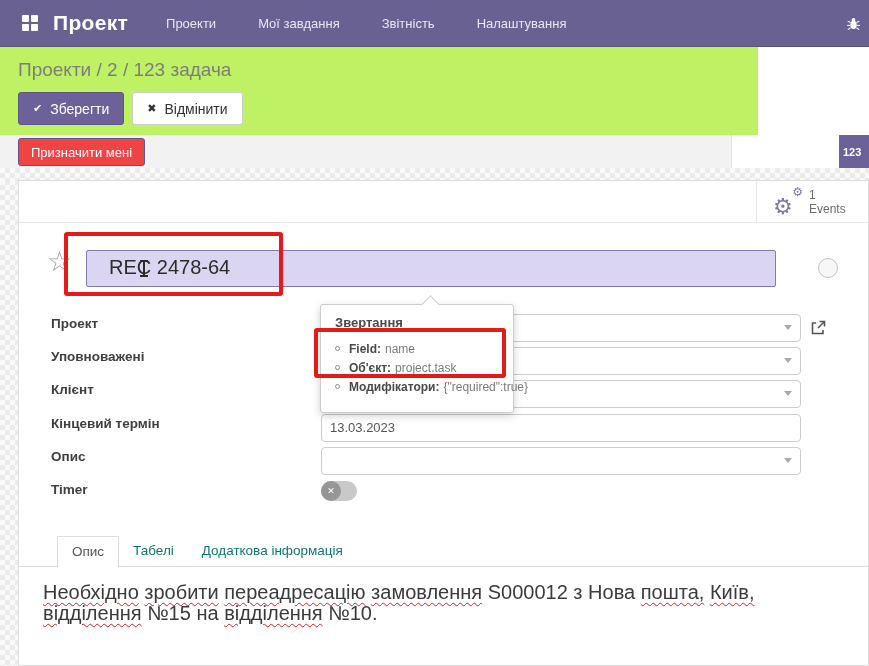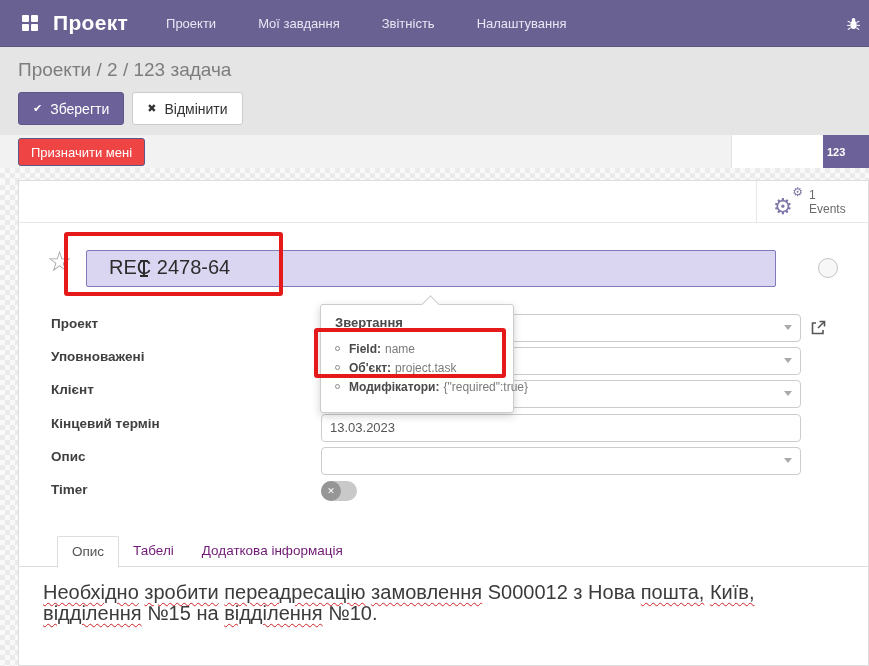--- a/index.html
+++ b/index.html
@@ -12,37 +12,37 @@
     display:flex; align-items:center; color:#fff; }
   .apps-icon { width:16px; height:16px; margin-left:22px;
     display:grid; grid-template-columns:7px 7px; grid-template-rows:7px 7px; gap:2px; cursor:pointer; }
   .apps-icon i { background:#fff; border-radius:1px; display:block; }
   .brand { font-size:21px; font-weight:bold; margin-left:15px; letter-spacing:.3px; cursor:pointer; }
   .nav-items { display:flex; margin-left:38px; gap:42px; font-size:13px; color:#e9e6f3; }
   .nav-items span { cursor:pointer;text-align:right; }
   .bug-icon { position:absolute; right:8px; top:16px; width:15px; height:15px; }
 
   
-  .control { position:absolute; left:0; top:47px; width:869px; height:88px; background:#e5e5e5; }
+  .control { position:absolute; left:0; top:47px; width:758px; height:88px; background:#bef264; }
   .breadcrumb { position:absolute; left:18px; top:12px; font-size:19px; color:#7d7d7d; }
   .btn-row { position:absolute; left:18px; top:45px; display:flex; gap:8px; }
   .btn { height:33px; font-size:14px; border-radius:3px; display:flex; align-items:center;
     padding:0 14px; gap:8px; cursor:pointer; }
   .btn-save { background:#6c6299; border:1px solid #5e5589; color:#fff; }
   .btn-discard { background:#fff; border:1px solid #ccc; color:#333; }
   .check-icon, .close-icon { font-size:11px; }
 
   
   .statusrow { position:absolute; left:0; top:135px; width:869px; height:33px; background:#f2f2f2; }
   .btn-assign { position:absolute; left:18px; top:3px; height:28px; font-size:13px;
     background:#ef4444; border:1px solid #5e5589; color:#fff; border-radius:3px;
     padding:0 12px; display:flex; align-items:center; cursor:pointer; }
   .stage-strip { position:absolute; right:26px; top:0; width:112px; height:33px;
     background:#fff; border-left:1px solid #e3e3e3; }
-  .stage-active { position:absolute; right:0; top:0; width:46px; height:33px; overflow:hidden;
+  .stage-active { position:absolute; right:0; top:0; width:30px; height:33px; overflow:hidden;
     background:#6c6299; color:#fff; font-size:11px; font-weight:bold;
     display:flex; align-items:center; padding-left:4px; cursor:pointer; }
 
   
   .checker-band { position:absolute; left:0; top:168px; width:869px; height:12px;
     background:repeating-conic-gradient(#ebebeb 0% 25%, #f9f9f9 0% 50%) 0 0/10px 10px; }
   .checker-left { position:absolute; left:0; top:180px; width:18px; height:486px;
     background:repeating-conic-gradient(#ebebeb 0% 25%, #f9f9f9 0% 50%) 0 0/10px 10px; }
 
   
@@ -81,21 +81,21 @@
   .external-link-icon { position:absolute; left:790px; top:138px; width:18px; height:18px; cursor:pointer; }
   .timer-toggle { position:absolute; left:302px; top:300px; width:36px; height:20px;
     background:#c9c9c9; border-radius:10px; cursor:pointer; }
   .timer-stop-icon { position:absolute; left:0; top:0; width:20px; height:20px; border-radius:50%;
     background:#969696; color:#fff; font-size:9px; display:flex; align-items:center;
     justify-content:center; }
 
   
   .tabs { position:absolute; left:0; top:355px; width:100%; height:31px;
     border-bottom:1px solid #ddd; padding-left:38px; display:flex; font-size:13.5px; }
-  .tab { padding:7px 14px; color:#701a75; cursor:pointer; }
+  .tab { padding:7px 14px; color:#0f766e; cursor:pointer; }
   .tab.active { border:1px solid #ddd; border-bottom:1px solid #fff; color:#555;
     background:#fff; height:32px; border-radius:2px 2px 0 0; }
 
   
   .desc { position:absolute; left:24px; top:401px; width:810px; font-size:20px;
     color:#3b3b3b; white-space:pre-wrap; line-height:21px; cursor:text; }
   .miss { text-decoration:underline wavy #cf2222 1px; text-underline-offset:3px; }
 
   
   .tooltip { position:absolute; left:320px; top:304px; width:194px; background:#fff;

